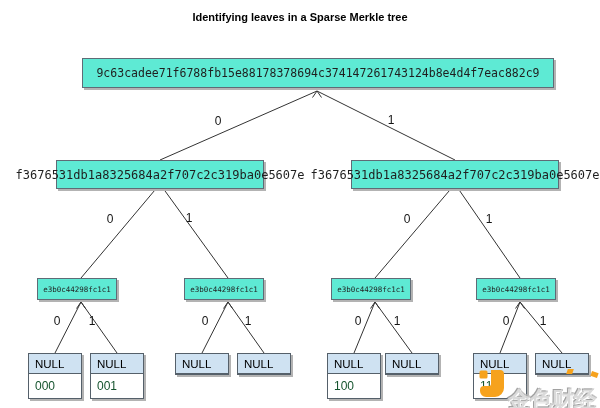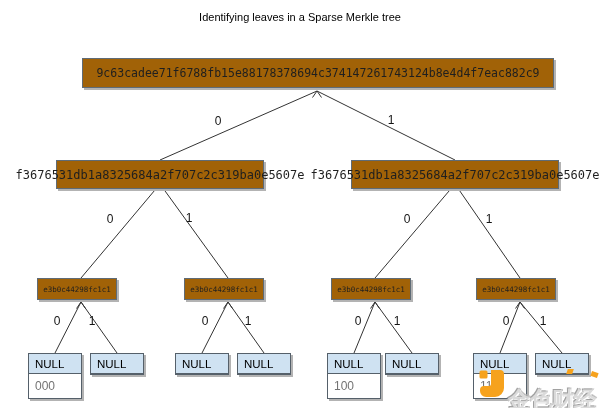--- a/index.html
+++ b/index.html
@@ -2,46 +2,46 @@
 <html><head>
 <meta charset="utf-8">
 <style>
   html,body { margin:0; padding:0; background:#fff; }
   .canvas {
     position:relative; width:600px; height:408px; background:#ffffff;
     font-family:"Liberation Sans", sans-serif; overflow:hidden;
   }
   .title {
     position:absolute; top:11px; left:0; width:100%; text-align:center;
-    font-size:11px; color:#000;
+    font-size:11px; color:#000;font-weight:bold;
   }
   .edges { position:absolute; left:0; top:0; pointer-events:none; }
   .node {
-    position:absolute; background:#a16207; border:1px solid #5f6b76;
+    position:absolute; background:#5eead4; border:1px solid #5f6b76;
     box-shadow:2px 2px 0 #b3b3b3; box-sizing:border-box;
     display:flex; align-items:center; justify-content:center;
     font-family:"DejaVu Sans Mono", monospace; color:#1f1f1f;
   }
   .root-node { left:82px; top:58px; width:472px; height:30px; font-size:11.5px; }
   .l2 { top:160px; width:208px; height:29px; font-size:12px; }
   .l2.a { left:56px; }  .l2.b { left:351px; }
   .l3 { top:278px; width:80px; height:22px; font-size:7.5px; }
   .l3.n0 { left:37px; } .l3.n1 { left:184px; } .l3.n2 { left:331px; } .l3.n3 { left:476px; }
   .leaf {
     position:absolute; top:353px; width:54px; background:#fff;
     border:1px solid #55606a; box-shadow:2px 2px 0 #b3b3b3; box-sizing:border-box;
   }
   .leaf .null {
     height:19px; background:#cfe2f2; border-bottom:1px solid #55606a;
     display:flex; align-items:center; padding-left:6px;
     font-size:11.5px; color:#000;
   }
   .leaf .path {
     height:24px; background:#fff; display:flex; align-items:center;
-    padding-left:6px; font-size:12px; color:#737373;
+    padding-left:6px; font-size:12px; color:#14532d;
   }
   .lf0 { left:28px; } .lf1 { left:90px; }  .lf2 { left:175px; } .lf3 { left:237px; }
   .lf4 { left:327px; } .lf5 { left:385px; } .lf6 { left:473px; } .lf7 { left:535px; }
   .elabel {
     position:absolute; width:16px; text-align:center;
     font-size:12px; color:#141414;
   }
   
   .wm { position:absolute; left:479px; top:366px; height:36px; display:flex; align-items:center; z-index:5; }
   .wm-logo { width:26px; height:28px; margin-right:3px; }
@@ -116,20 +116,21 @@
   <div class="elabel" style="left:389px; top:314px;">1</div>
   <div class="elabel" style="left:498px; top:314px;">0</div>
   <div class="elabel" style="left:535px; top:314px;">1</div>
 
   <div class="leaf lf0">
     <div class="null">NULL</div>
     <div class="path">000</div>
   </div>
   <div class="leaf lf1">
     <div class="null">NULL</div>
+    <div class="path">001</div>
   </div>
   <div class="leaf lf2">
     <div class="null">NULL</div>
   </div>
   <div class="leaf lf3">
     <div class="null">NULL</div>
   </div>
   <div class="leaf lf4">
     <div class="null">NULL</div>
     <div class="path">100</div>

